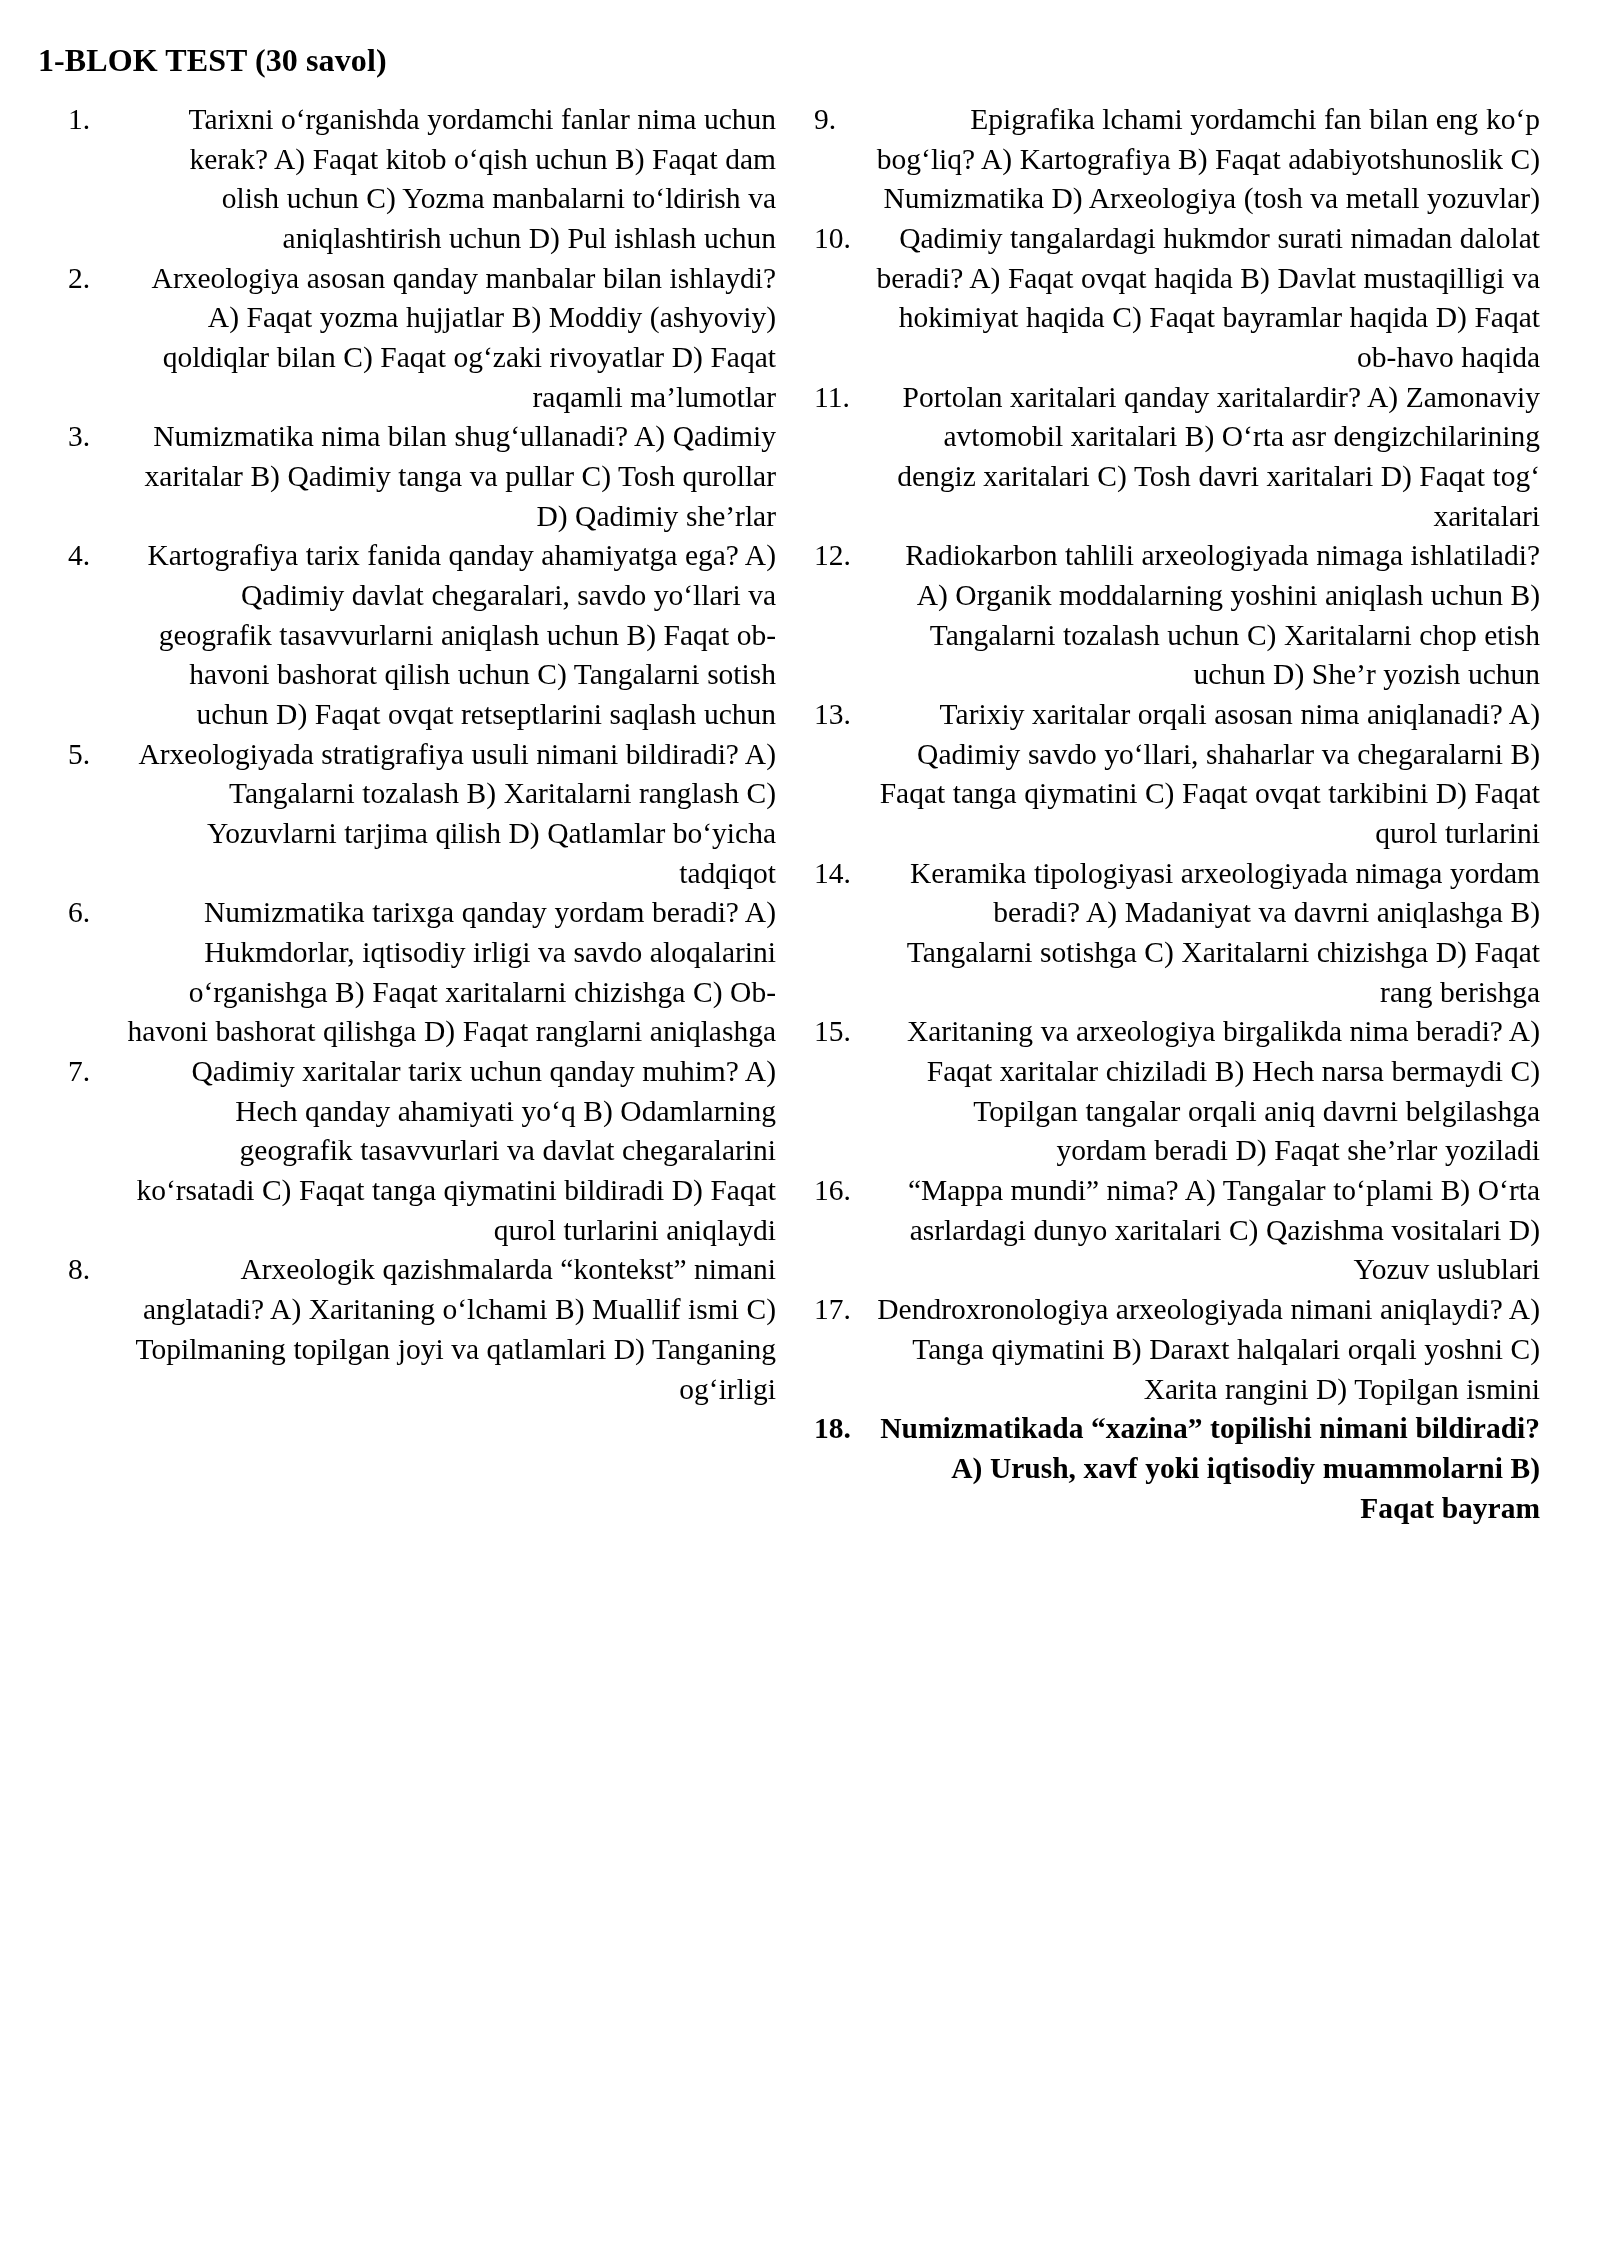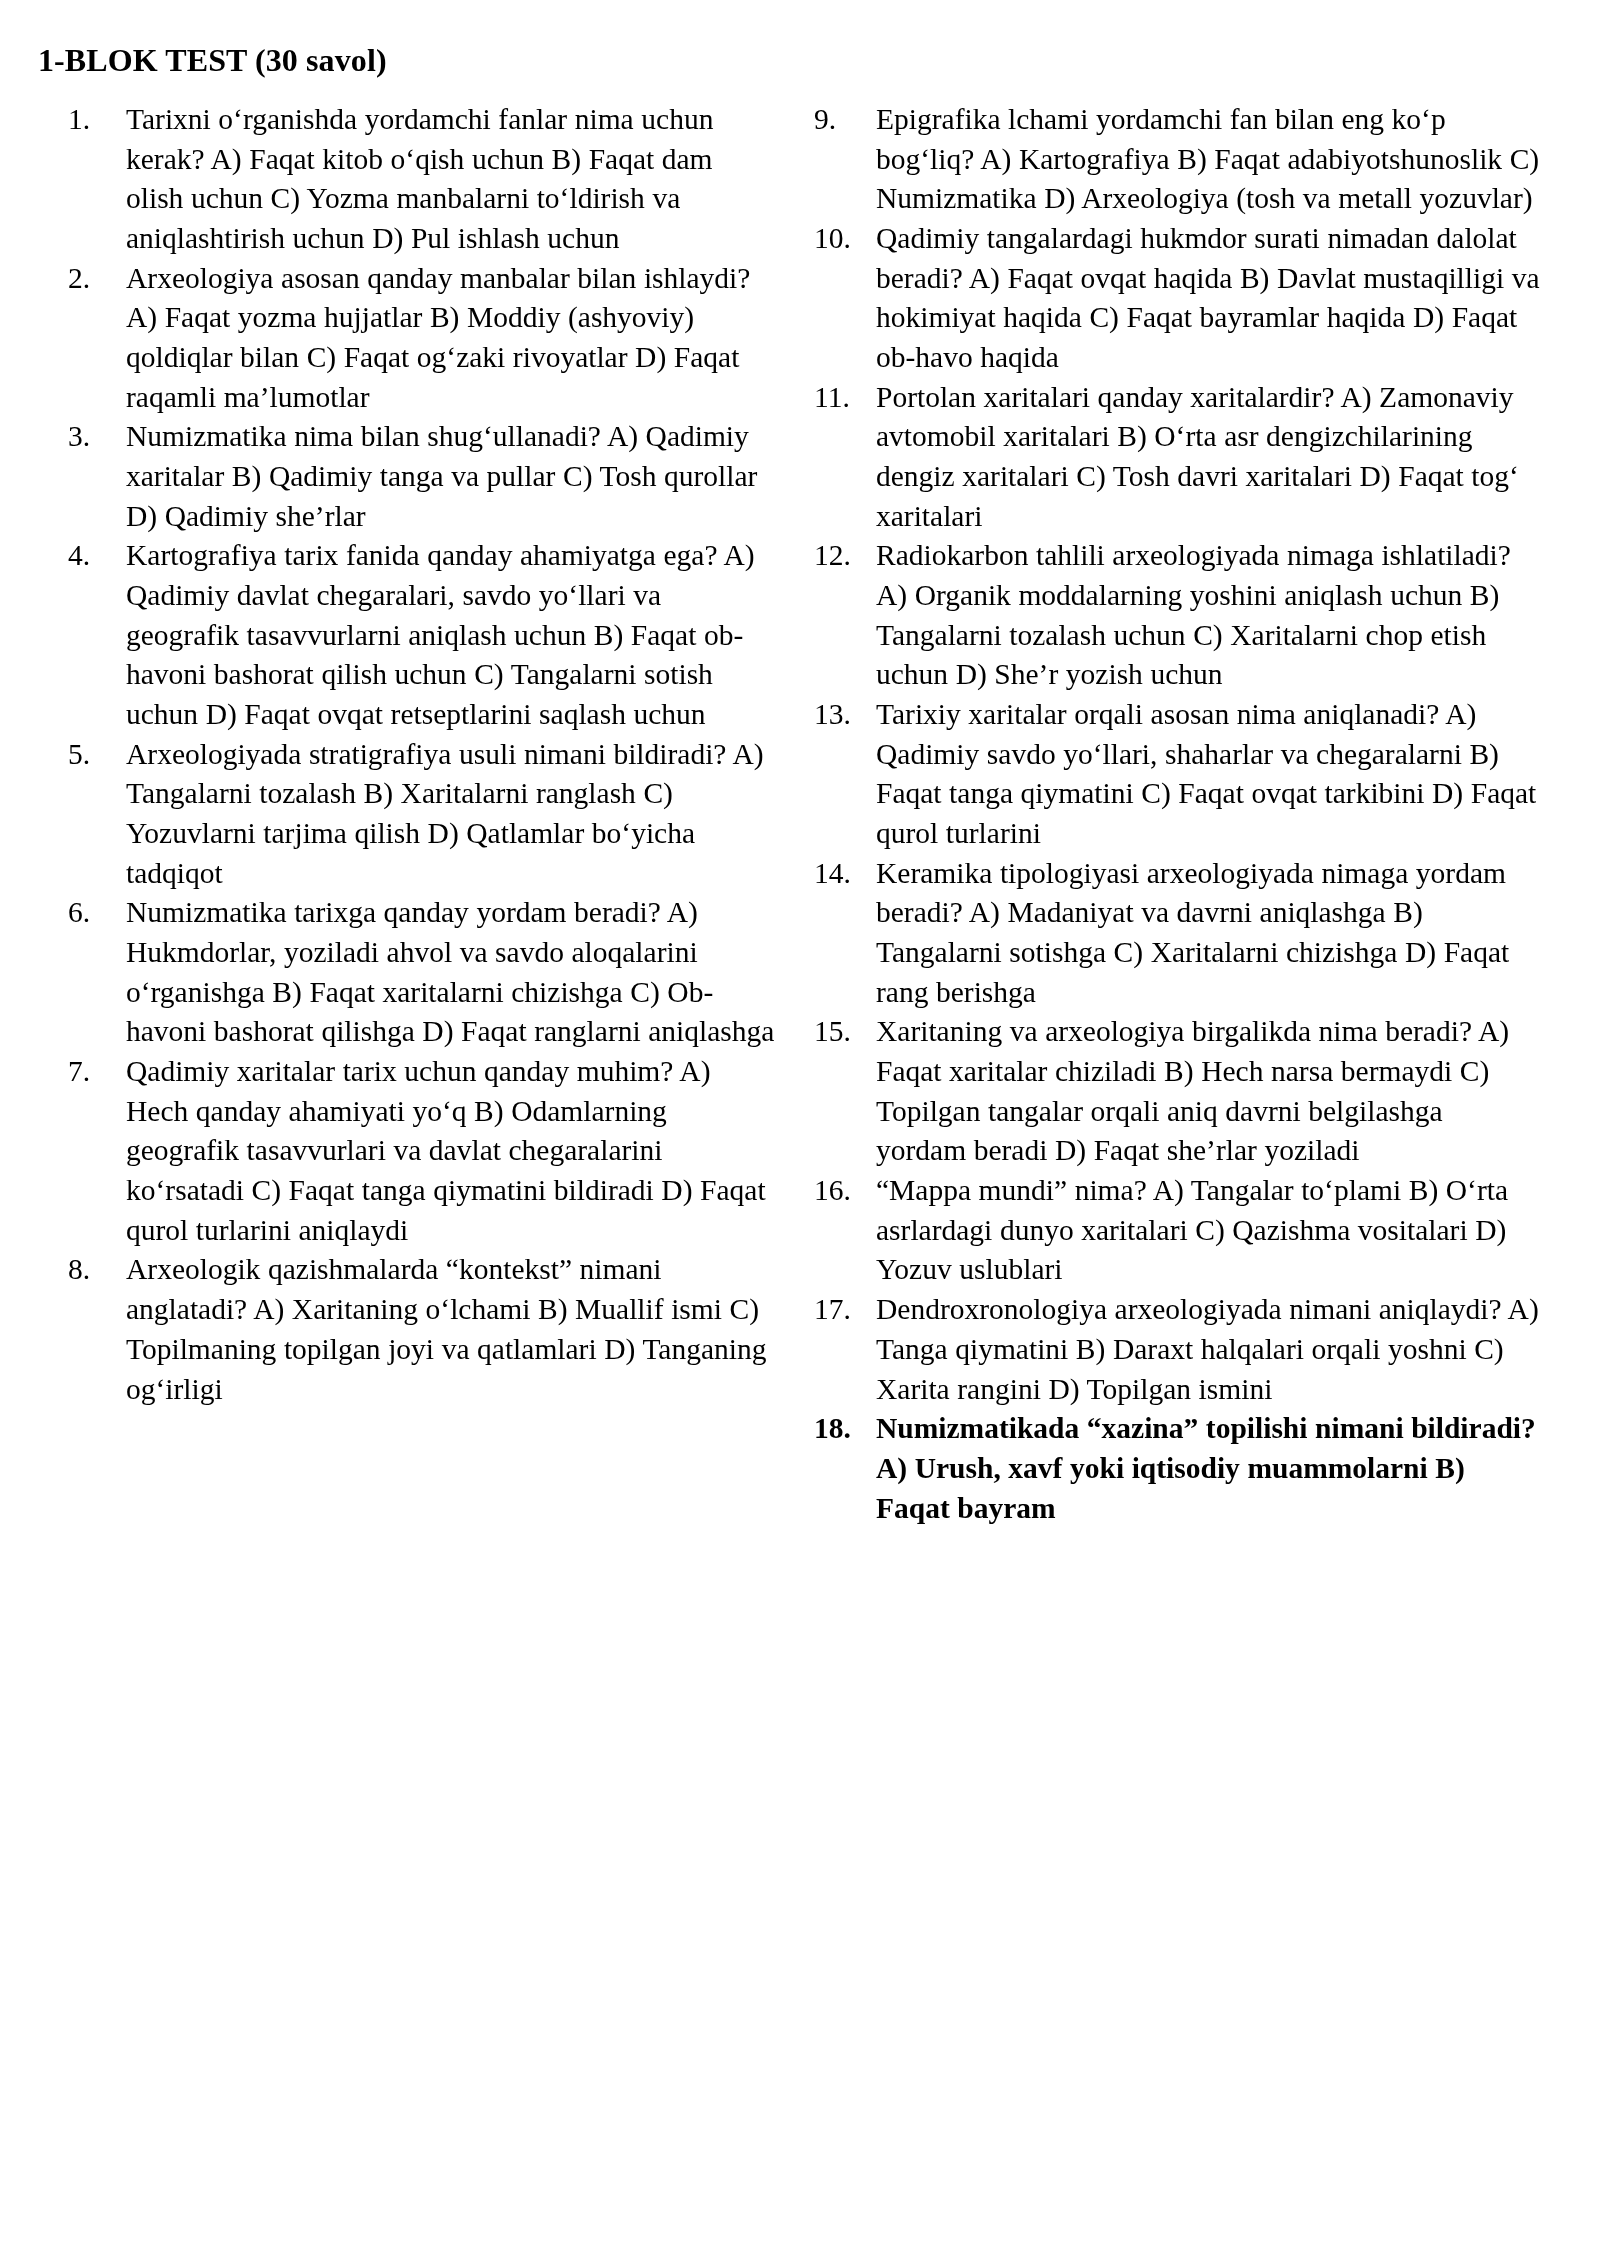--- a/index.html
+++ b/index.html
@@ -89,20 +89,21 @@
     position: absolute;
     left: 0;
     top: 0;
     width: 62px;
     text-align: left;
   }
 
   .qtext {
     display: block;
     word-spacing: 0.2px;
+    text-align: right;
   }
 
   
   .col-right ol.qlist > li:last-child {
     overflow: hidden;
     font-weight: bold;
   }
 </style>
 </head>
 <body>
@@ -130,21 +131,21 @@
           <li>
             <span class="num">4.</span>
             <span class="qtext">Kartografiya tarix fanida qanday ahamiyatga ega? A) Qadimiy davlat chegaralari, savdo yo‘llari va geografik tasavvurlarni aniqlash uchun B) Faqat ob-havoni bashorat qilish uchun C) Tangalarni sotish uchun D) Faqat ovqat retseptlarini saqlash uchun</span>
           </li>
           <li>
             <span class="num">5.</span>
             <span class="qtext">Arxeologiyada stratigrafiya usuli nimani bildiradi? A) Tangalarni tozalash B) Xaritalarni ranglash C) Yozuvlarni tarjima qilish D) Qatlamlar bo‘yicha tadqiqot</span>
           </li>
           <li>
             <span class="num">6.</span>
-            <span class="qtext">Numizmatika tarixga qanday yordam beradi? A) Hukmdorlar, yoziladi ahvol va savdo aloqalarini o‘rganishga B) Faqat xaritalarni chizishga C) Ob-havoni bashorat qilishga D) Faqat ranglarni aniqlashga</span>
+            <span class="qtext">Numizmatika tarixga qanday yordam beradi? A) Hukmdorlar, iqtisodiy irligi va savdo aloqalarini o‘rganishga B) Faqat xaritalarni chizishga C) Ob-havoni bashorat qilishga D) Faqat ranglarni aniqlashga</span>
           </li>
           <li>
             <span class="num">7.</span>
             <span class="qtext">Qadimiy xaritalar tarix uchun qanday muhim? A) Hech qanday ahamiyati yo‘q B) Odamlarning geografik tasavvurlari va davlat chegaralarini ko‘rsatadi C) Faqat tanga qiymatini bildiradi D) Faqat qurol turlarini aniqlaydi</span>
           </li>
           <li>
             <span class="num">8.</span>
             <span class="qtext">Arxeologik qazishmalarda “kontekst” nimani anglatadi? A) Xaritaning o‘lchami B) Muallif ismi C) Topilmaning topilgan joyi va qatlamlari D) Tanganing og‘irligi</span>
           </li>
         </ol>

